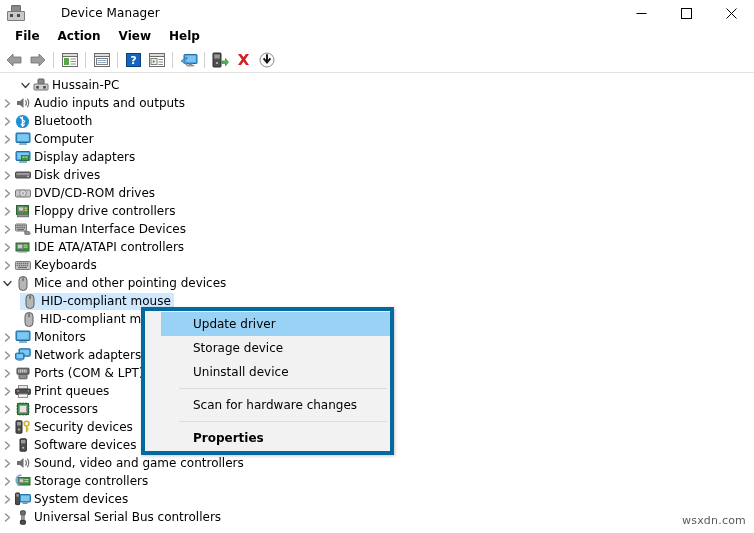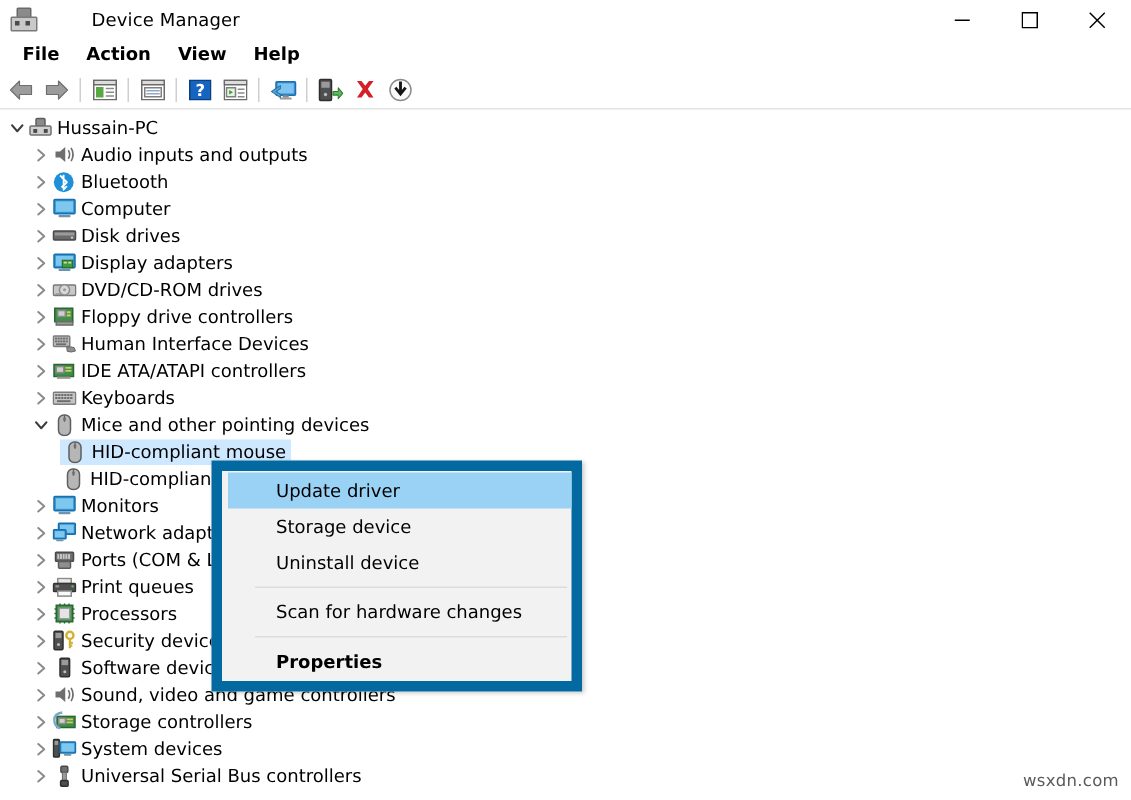--- a/index.html
+++ b/index.html
@@ -128,23 +128,23 @@
     background: #ffffff;
     overflow: hidden;
   }
   .row {
     height: 18px;
     display: flex;
     align-items: center;
     position: relative;
     white-space: nowrap;
   }
-  .row.depth0 { padding-left: 4px; }
-  .row.depth1 { padding-left: 20px; }
-  .row.depth2 { padding-left: 40px; }
+  .row.depth0 { padding-left: 18px; }
+  .row.depth1 { }
+  .row.depth2 { padding-left: 20px; }
 
   .twisty {
     width: 14px;
     height: 18px;
     display: flex;
     align-items: center;
     justify-content: center;
     flex: 0 0 auto;
   }
   .twisty svg { display: block; }
@@ -176,23 +176,23 @@
     padding-left: 1px;
   }
 
   
   .ctxmenu {
     position: absolute;
     left: 141px;
     top: 307px;
     width: 229px;
     background: #f2f2f2;
-    border: 7px solid #0369a1;
+    border: 4px solid #0369a1;
     box-shadow: 1px 1px 3px rgba(0,0,0,0.22);
-    padding: 1px 0 1px 4px;
+    padding: 1px 0 1px 16px;
     z-index: 50;
   }
   .ctx-item {
     height: 24px;
     line-height: 24px;
     padding-left: 32px;
     font-size: 12px;
     color: #000;
   }
   .ctx-item.highlight {
@@ -419,46 +419,46 @@
     <div class="label">Computer</div>
   </div>
 
   <div class="row depth1">
     <div class="twisty">
       <svg width="9" height="9" viewBox="0 0 9 9">
           <path d="M2.5 1 L6.5 4.5 L2.5 8" fill="none" stroke="#8a8a8a" stroke-width="1.3" stroke-linecap="round" stroke-linejoin="round"></path>
         </svg>
     </div>
     <div class="icon">
-      <svg width="16" height="12" viewBox="0 0 16 12">
-        <rect x="0.5" y="3" width="15" height="6" rx="1" fill="#6a6a6a" stroke="#4a4a4a"></rect>
-        <rect x="1.5" y="4" width="13" height="2" fill="#9a9a9a"></rect>
-        <circle cx="13" cy="7.4" r="0.8" fill="#cfcfcf"></circle>
-      </svg>
-    </div>
-    <div class="label">Disk drives</div>
-  </div>
-
-  <div class="row depth1">
-    <div class="twisty">
-      <svg width="9" height="9" viewBox="0 0 9 9">
-          <path d="M2.5 1 L6.5 4.5 L2.5 8" fill="none" stroke="#8a8a8a" stroke-width="1.3" stroke-linecap="round" stroke-linejoin="round"></path>
-        </svg>
-    </div>
-    <div class="icon">
       <svg width="16" height="14" viewBox="0 0 16 14">
         <rect x="1" y="1.5" width="14" height="9" rx="0.7" fill="#2f93d6" stroke="#1b6fa8"></rect>
         <rect x="2.2" y="2.6" width="11.6" height="6.6" fill="#7ec8f0"></rect>
         <rect x="6.5" y="5.5" width="7" height="5" fill="#3d9c3d" stroke="#26662a" stroke-width="0.7"></rect>
         <rect x="7.5" y="6.5" width="2" height="1.2" fill="#d8d8a0"></rect>
         <rect x="10.5" y="6.5" width="2" height="1.2" fill="#d8d8a0"></rect>
         <rect x="4" y="11.3" width="8" height="1.4" rx="0.5" fill="#6d94ad"></rect>
       </svg>
     </div>
     <div class="label">Display adapters</div>
+  </div>
+
+  <div class="row depth1">
+    <div class="twisty">
+      <svg width="9" height="9" viewBox="0 0 9 9">
+          <path d="M2.5 1 L6.5 4.5 L2.5 8" fill="none" stroke="#8a8a8a" stroke-width="1.3" stroke-linecap="round" stroke-linejoin="round"></path>
+        </svg>
+    </div>
+    <div class="icon">
+      <svg width="16" height="12" viewBox="0 0 16 12">
+        <rect x="0.5" y="3" width="15" height="6" rx="1" fill="#6a6a6a" stroke="#4a4a4a"></rect>
+        <rect x="1.5" y="4" width="13" height="2" fill="#9a9a9a"></rect>
+        <circle cx="13" cy="7.4" r="0.8" fill="#cfcfcf"></circle>
+      </svg>
+    </div>
+    <div class="label">Disk drives</div>
   </div>
 
   <div class="row depth1">
     <div class="twisty">
       <svg width="9" height="9" viewBox="0 0 9 9">
           <path d="M2.5 1 L6.5 4.5 L2.5 8" fill="none" stroke="#8a8a8a" stroke-width="1.3" stroke-linecap="round" stroke-linejoin="round"></path>
         </svg>
     </div>
     <div class="icon">
       <svg width="16" height="14" viewBox="0 0 16 14">

